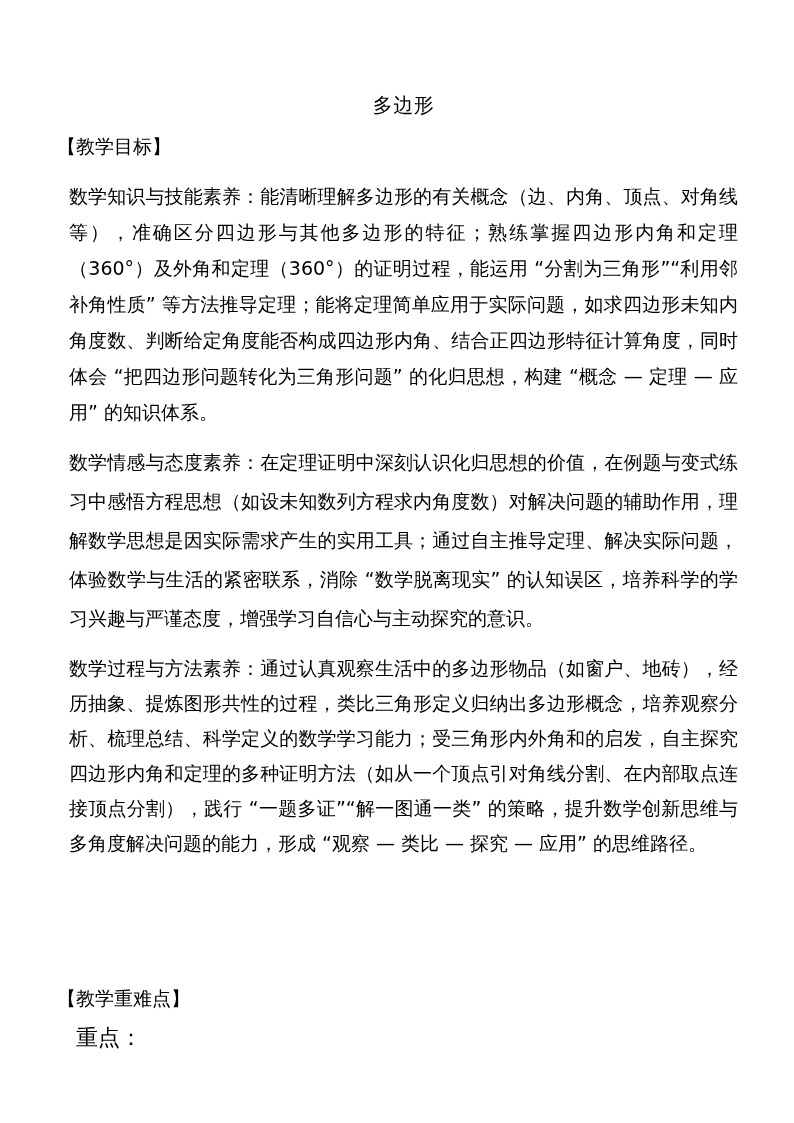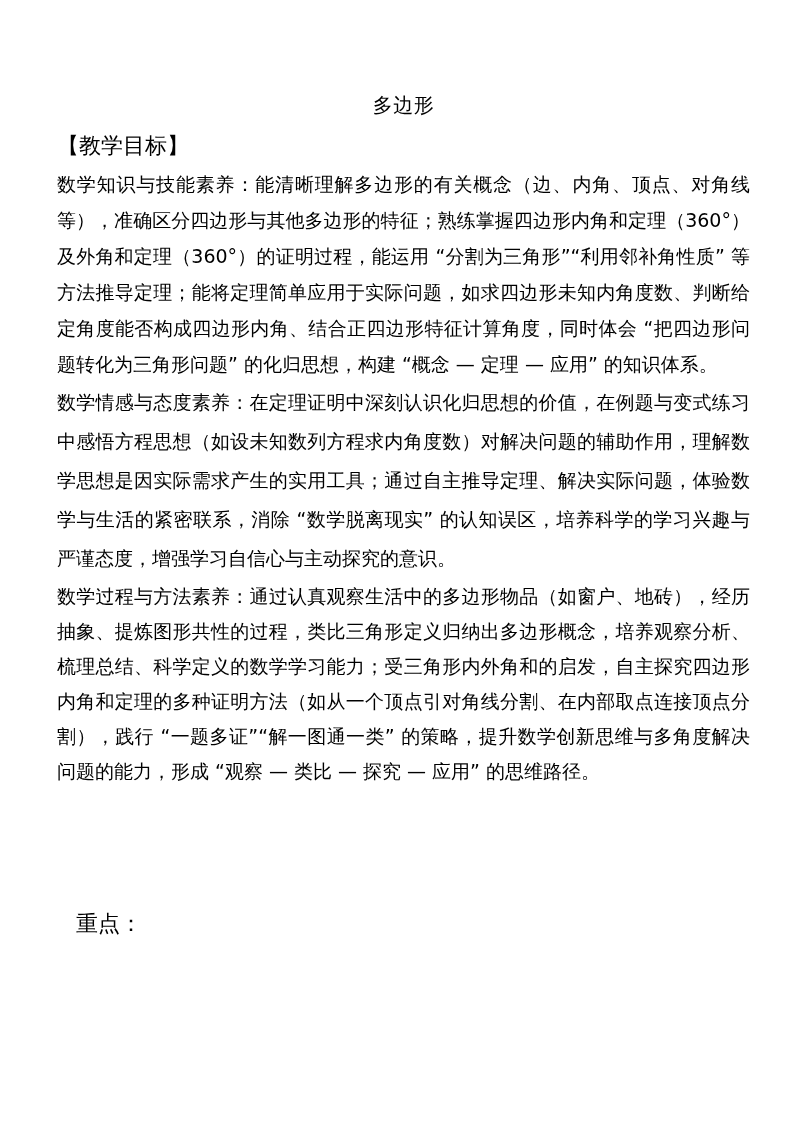--- a/index.html
+++ b/index.html
@@ -31,34 +31,34 @@
     text-align: center;
     font-size: 20px;
     line-height: 30px;
     margin: 0;
     padding-top: 90px;
     letter-spacing: 0.5px;
     font-weight: normal;
   }
 
   .section-heading {
-    font-size: 22px;
+    font-size: 19px;
     line-height: 30px;
     margin: 0;
     font-weight: normal;
     letter-spacing: 0px;
   }
 
   .heading-goals {
     padding-top: 11px;
   }
 
   .body-para {
     font-size: 19px;
-    margin: 0;
+    margin: 12px;
     text-align: justify;
     text-justify: inter-character;
     letter-spacing: 0px;
   }
 
   .para-1 {
     line-height: 36px;
     padding-top: 5px;
   }
 
@@ -99,16 +99,17 @@
   <h2 class="section-heading heading-goals">【教学目标】</h2>
 
   <p class="body-para para-1">数学知识与技能素养：能清晰理解多边形的有关概念（边、内角、顶点、对角线等），准确区分四边形与其他多边形的特征；熟练掌握四边形内角和定理（360°）及外角和定理（360°）的证明过程，能运用 “分割为三角形”“利用邻补角性质” 等方法推导定理；能将定理简单应用于实际问题，如求四边形未知内角度数、判断给定角度能否构成四边形内角、结合正四边形特征计算角度，同时体会 “把四边形问题转化为三角形问题” 的化归思想，构建 “概念 — 定理 — 应用” 的知识体系。</p>
 
   <p class="body-para para-3">数学情感与态度素养：在定理证明中深刻认识化归思想的价值，在例题与变式练习中感悟方程思想（如设未知数列方程求内角度数）对解决问题的辅助作用，理解数学思想是因实际需求产生的实用工具；通过自主推导定理、解决实际问题，体验数学与生活的紧密联系，消除 “数学脱离现实” 的认知误区，培养科学的学习兴趣与严谨态度，增强学习自信心与主动探究的意识。</p>
 
   <p class="body-para para-2">数学过程与方法素养：通过认真观察生活中的多边形物品（如窗户、地砖），经历抽象、提炼图形共性的过程，类比三角形定义归纳出多边形概念，培养观察分析、梳理总结、科学定义的数学学习能力；受三角形内外角和的启发，自主探究四边形内角和定理的多种证明方法（如从一个顶点引对角线分割、在内部取点连接顶点分割），践行 “一题多证”“解一图通一类” 的策略，提升数学创新思维与多角度解决问题的能力，形成 “观察 — 类比 — 探究 — 应用” 的思维路径。</p>
 
   <div class="spacer-block"></div>
 
+  <h2 class="section-heading heading-keypoints">【教学重难点】</h2>
 
   <p class="sub-label">重点：</p>
 
 </div>
 
 </body></html>

